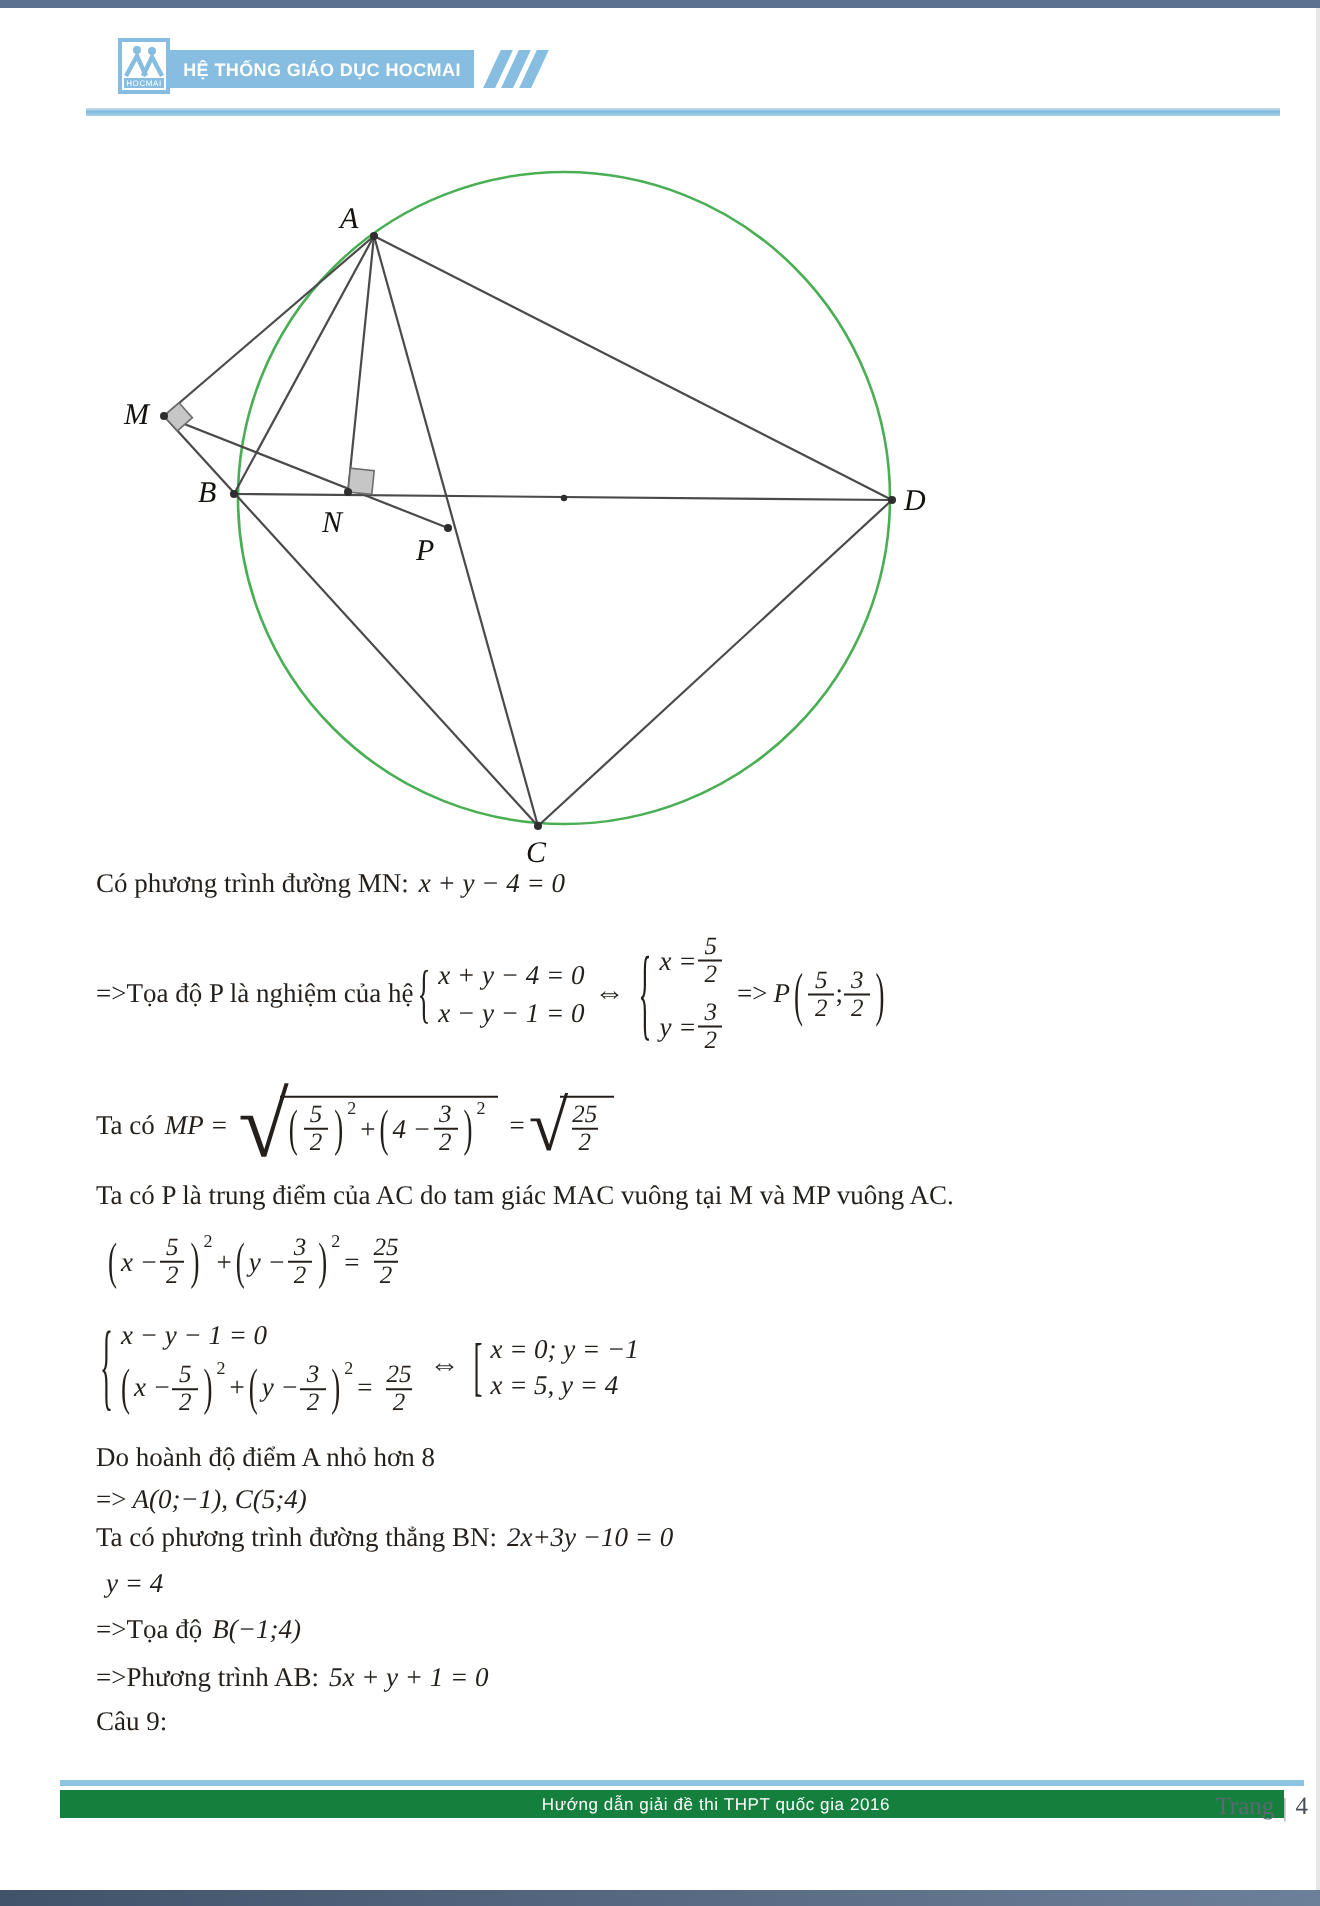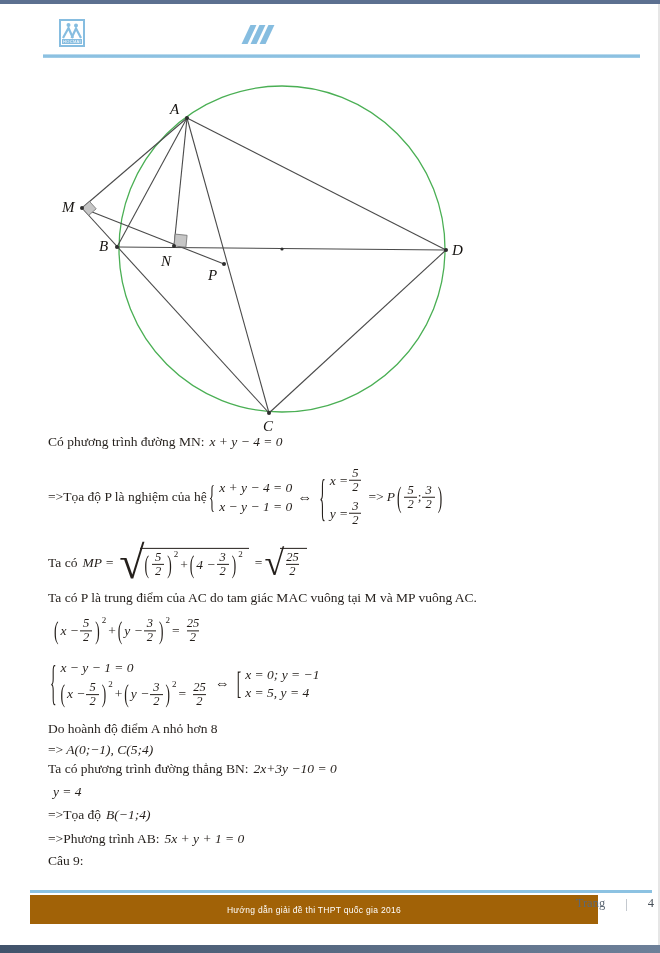--- a/index.html
+++ b/index.html
@@ -52,25 +52,25 @@
   .iff{font-size:15px;margin:0 5px;font-style:normal;}
   .sqrt{display:inline-flex;align-items:center;margin-left:5px;}
   .rad{line-height:0;font-style:normal;}
   .rad-big{font-size:46px;margin-right:-4px;}
   .rad-small{font-size:36px;margin-right:-4px;}
   .sqrt-body{display:inline-flex;align-items:center;border-top:1.3px solid #241f1b;
              padding:2px 4px 0 2px;}
 
   
   .footer-rule{position:absolute;left:30px;top:890px;width:622px;height:3px;background:#8cc2e2;}
-  .footer-bar{position:absolute;left:30px;top:895px;width:568px;height:29px;background:#a16207;
+  .footer-bar{position:absolute;left:30px;top:895px;width:568px;height:14px;background:#15803d;
               color:#fff;font-family:"Liberation Sans",sans-serif;font-size:8.5px;
-              display:flex;align-items:center;justify-content:center;letter-spacing:.3px;}
+              display:flex;align-items:center;justify-content:center;letter-spacing:.3px;padding-left:44px;}
   .page-num{position:absolute;right:6px;top:895px;height:17px;display:flex;align-items:center;
-            gap:20px;font-size:12.5px;color:#5d6874;}
+            gap:4px;font-size:12.5px;color:#5d6874;}
   .page-num .sep{color:#a7afb8;font-size:13px;}
   .page-num .num{color:#474f58;}
   .bottombar{position:absolute;left:0;top:945px;width:660px;height:8px;
              background:linear-gradient(90deg,#41536b,#6d8099);}
 </style>
 </head>
 <body>
 
 <div class="page">
   <div class="topbar"></div>
@@ -78,20 +78,21 @@
 
   <div class="logo-box">
     <svg width="22" height="19" viewBox="0 0 22 19">
       <circle cx="7.5" cy="4" r="2" fill="#86bde0"></circle>
       <circle cx="15" cy="4.5" r="2" fill="#86bde0"></circle>
       <path d="M2 17 L7.5 7 L12 17" stroke="#86bde0" stroke-width="2.2" fill="none"></path>
       <path d="M10.5 17 L15 7.5 L20 17" stroke="#86bde0" stroke-width="2.2" fill="none"></path>
     </svg>
     <div class="logo-caption">HOCMAI</div>
   </div>
+  <div class="banner">HỆ THỐNG GIÁO DỤC HOCMAI</div>
   <div class="stripes">
     <div class="stripe"></div>
     <div class="stripe"></div>
     <div class="stripe"></div>
   </div>
   <div class="header-rule"></div>
 
   <svg class="figure-svg" width="660" height="470" viewBox="0 0 660 470">
     <circle cx="282" cy="249" r="163" fill="none" stroke="#4aaf54" stroke-width="1.3"></circle>
     <g stroke="#4a4a4a" stroke-width="1.1">

